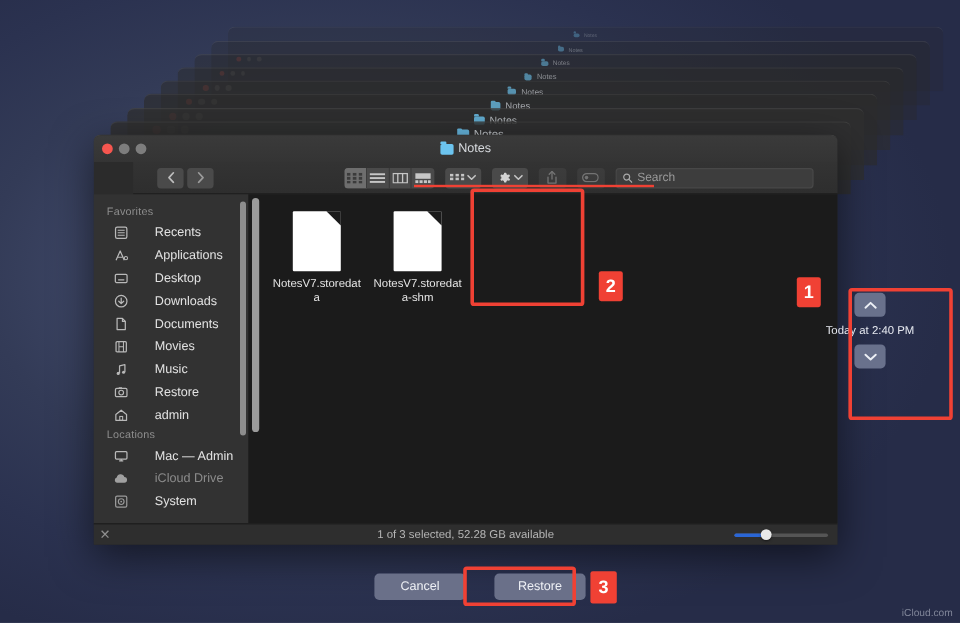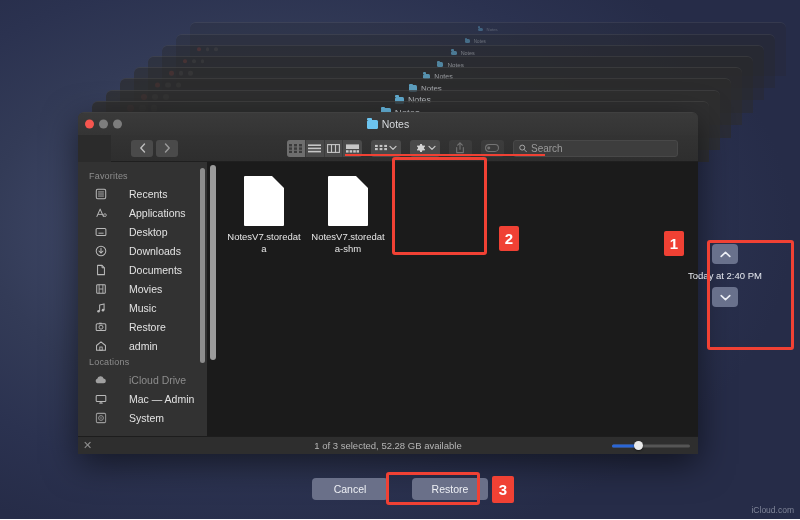--- a/index.html
+++ b/index.html
@@ -593,37 +593,37 @@
             <div class="sb-item">
               <span class="sbic">
                 <svg width="12" height="12" viewBox="0 0 14 14">
                   <path d="M1.8 6.4 L7 2.1 L12.2 6.4 V12 H1.8 Z" fill="none" stroke="#b9b9b9" stroke-width="1.2" stroke-linejoin="round"></path>
                   <rect x="5.6" y="8.2" width="2.8" height="3.8" fill="none" stroke="#b9b9b9" stroke-width="1"></rect>
                 </svg>
               </span>
               <span>admin</span>
             </div>
             <div class="sb-head">Locations</div>
-            <div class="sb-item muted">
-              <span class="sbic">
-                <svg width="13" height="12" viewBox="0 0 16 12">
-                  <path d="M4.2 10 h7.4a2.9 2.9 0 0 0 .2-5.8A4 4 0 0 0 4 4.6 2.8 2.8 0 0 0 4.2 10z" fill="#a0a0a0"></path>
-                </svg>
-              </span>
-              <span>iCloud Drive</span>
-            </div>
             <div class="sb-item">
               <span class="sbic">
                 <svg width="12" height="12" viewBox="0 0 14 14">
                   <rect x="1.4" y="2.8" width="11.2" height="7.2" rx="1" fill="none" stroke="#b9b9b9" stroke-width="1.2"></rect>
                   <line x1="5" y1="11.8" x2="9" y2="11.8" stroke="#b9b9b9" stroke-width="1.2"></line>
                   <line x1="7" y1="10" x2="7" y2="11.8" stroke="#b9b9b9" stroke-width="1.2"></line>
                 </svg>
               </span>
               <span>Mac — Admin</span>
+            </div>
+            <div class="sb-item muted">
+              <span class="sbic">
+                <svg width="13" height="12" viewBox="0 0 16 12">
+                  <path d="M4.2 10 h7.4a2.9 2.9 0 0 0 .2-5.8A4 4 0 0 0 4 4.6 2.8 2.8 0 0 0 4.2 10z" fill="#a0a0a0"></path>
+                </svg>
+              </span>
+              <span>iCloud Drive</span>
             </div>
             <div class="sb-item">
               <span class="sbic">
                 <svg width="12" height="12" viewBox="0 0 14 14">
                   <rect x="1.6" y="1.6" width="10.8" height="10.8" rx="1.4" fill="none" stroke="#9a9a9a" stroke-width="1.2"></rect>
                   <circle cx="7" cy="7" r="2.8" fill="none" stroke="#9a9a9a" stroke-width="1.1"></circle>
                   <circle cx="7" cy="7" r="0.9" fill="#9a9a9a"></circle>
                 </svg>
               </span>
               <span>System</span>

